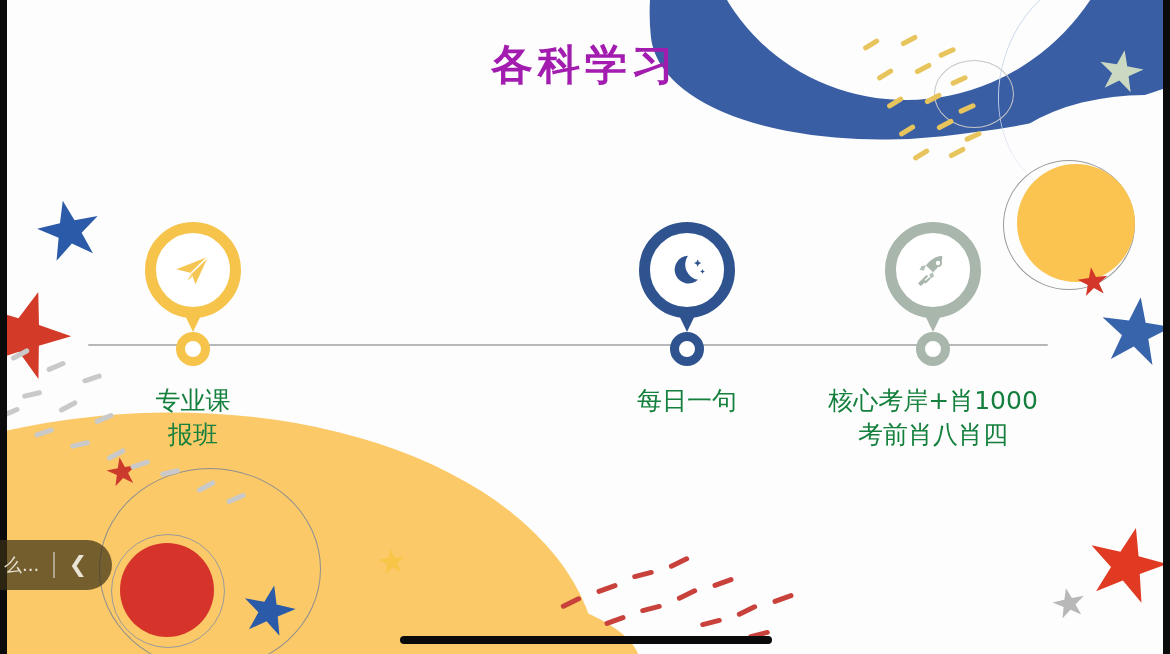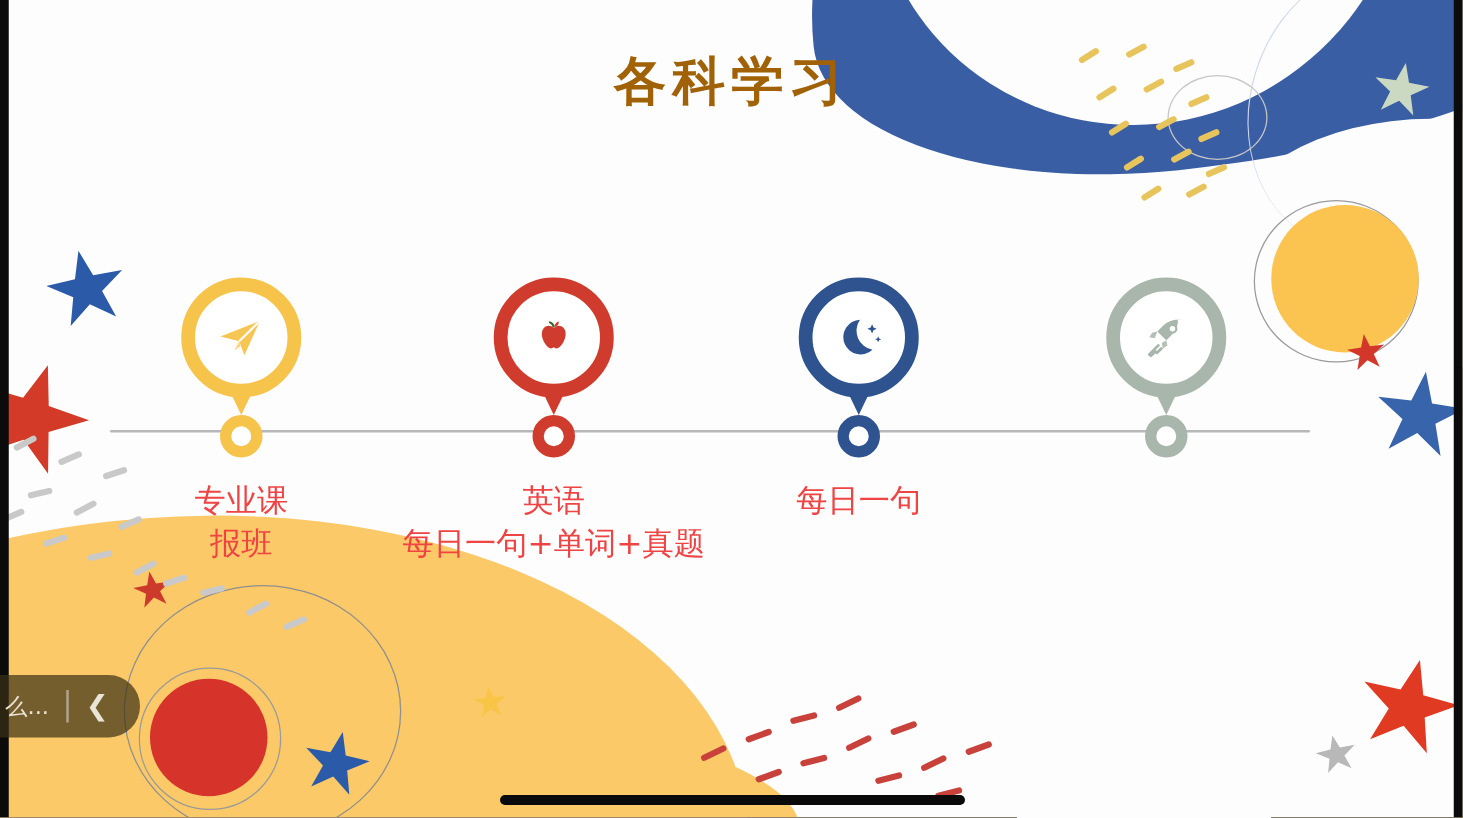--- a/index.html
+++ b/index.html
@@ -107,21 +107,21 @@
   .dash{position:absolute;border-radius:3px;}
   .dash.gray{background:#c9c9c9;}
   .dash.yellow{background:#e8c45c;}
   .dash.red{background:#c8413a;}
 
   
   .title{
     position:absolute;left:0;top:37px;width:1170px;
     text-align:center;
     font-size:42px;letter-spacing:5px;
-    color:#a16207;
+    color:#a21caf;
     font-weight:600;
     font-family:"DejaVu Sans","Liberation Sans",sans-serif;
     z-index:20;
   }
 
   
   .timeline-line{
     position:absolute;left:88px;top:344px;width:960px;height:2.4px;
     background:#b6b8ba;border-radius:2px;z-index:12;
   }
@@ -162,21 +162,21 @@
     width:34px;height:34px;border-radius:50%;
     box-sizing:border-box;
     border:9px solid currentColor;
     background:#fff;z-index:5;
   }
 
   .pin-label{
     position:absolute;top:162px;left:50%;transform:translateX(-50%);
     white-space:nowrap;
     text-align:center;
-    color:#ef4444;
+    color:#15803d;
     font-size:25px;line-height:1.36;
     font-family:"DejaVu Sans","Liberation Sans",sans-serif;
     font-weight:500;
   }
 
   
   .overlay-ctl{
     position:absolute;left:-36px;top:540px;
     width:148px;height:50px;
     background:rgba(58,49,22,0.70);
@@ -297,39 +297,20 @@
         <path d="M11 13.8 L8.6 18.4 L11.6 16.2 Z" fill="#f6c34b" opacity=".7"></path>
       </svg>
             </div>
             <div class="pin-node"></div>
           </div>
           <div class="pin-label">
             <div>专业课</div>
             <div>报班</div>
           </div>
         </div>
-        <div class="pin-group" style="left: 353px; color: rgb(207, 59, 44);">
-          <div class="pin-body">
-            <div class="pin-tip"></div>
-            <div class="pin-drop"></div>
-            <div class="pin-inner-white"></div>
-            <div class="pin-icon">
-              <svg width="38" height="38" viewBox="0 0 24 24" aria-hidden="true">
-        <path d="M12 7.2c-1.4-1.4-3.6-1.6-5 0-1.6 1.8-1.2 5 .3 7.4 1 1.6 2.2 2.9 3.3 2.9.7 0 1-.4 1.4-.4s.7.4 1.4.4c1.1 0 2.3-1.3 3.3-2.9 1.5-2.4 1.9-5.6.3-7.4-1.4-1.6-3.6-1.4-5 0z" fill="#cf3b2c"></path>
-        <path d="M12.2 6.6c.2-1.3 1.1-2.4 2.3-2.7.2 1.3-.6 2.5-2.3 2.7z" fill="#cf3b2c"></path>
-        <path d="M11.9 6.4c-.2-1-.9-1.7-1.8-2" stroke="#3a6a36" stroke-width="1.1" fill="none" stroke-linecap="round"></path>
-      </svg>
-            </div>
-            <div class="pin-node"></div>
-          </div>
-          <div class="pin-label">
-            <div>英语</div>
-            <div>每日一句+单词+真题</div>
-          </div>
-        </div>
         <div class="pin-group" style="left: 597px; color: rgb(46, 83, 143);">
           <div class="pin-body">
             <div class="pin-tip"></div>
             <div class="pin-drop"></div>
             <div class="pin-inner-white"></div>
             <div class="pin-icon">
               <svg width="42" height="40" viewBox="0 0 26 24" aria-hidden="true">
         <path d="M13.6 3.2a8.6 8.6 0 1 0 6.2 14.9A9.6 9.6 0 0 1 13.6 3.2z" fill="#2e538f"></path>
         <path d="M19.6 5.4l.7 1.6 1.6.7-1.6.7-.7 1.6-.7-1.6-1.6-.7 1.6-.7z" fill="#2e538f"></path>
         <path d="M22.6 11.4l.45 1.05 1.05.45-1.05.45-.45 1.05-.45-1.05-1.05-.45 1.05-.45z" fill="#2e538f"></path>
@@ -350,20 +331,24 @@
               <svg width="42" height="42" viewBox="0 0 26 26" aria-hidden="true">
         <path d="M20.6 4.2c-3.8-.5-7.2 1-9.8 3.6l-2.2 2.2 4.4 4.4 2.2-2.2c2.6-2.6 4.1-6 3.4-8z" fill="#a8b6ab"></path>
         <circle cx="16.1" cy="8.7" r="1.9" fill="#fff" stroke="#a8b6ab" stroke-width="1.1"></circle>
         <path d="M8.6 10 L6 10.6 4.6 12.9 7.3 13.4z" fill="#a8b6ab" opacity=".85"></path>
         <path d="M13 14.4 L13.6 17 11.3 18.4 10.8 15.7z" fill="#a8b6ab" opacity=".85"></path>
         <path d="M9.1 16.9 L4.6 21.4 M7.6 19.9 L5.4 22.1 M10.6 18.4 L8.4 20.6" stroke="#a8b6ab" stroke-width="1.4" stroke-linecap="round" fill="none"></path>
       </svg>
             </div>
             <div class="pin-node"></div>
           </div>
+          <div class="pin-label">
+            <div>核心考岸+肖1000</div>
+            <div>考前肖八肖四</div>
+          </div>
         </div>
       </div>
 
   </div>
 
   <div class="edge l"></div>
   <div class="edge r"></div>
 
   <div class="overlay-ctl">
     <span class="ov-text">么...</span>

